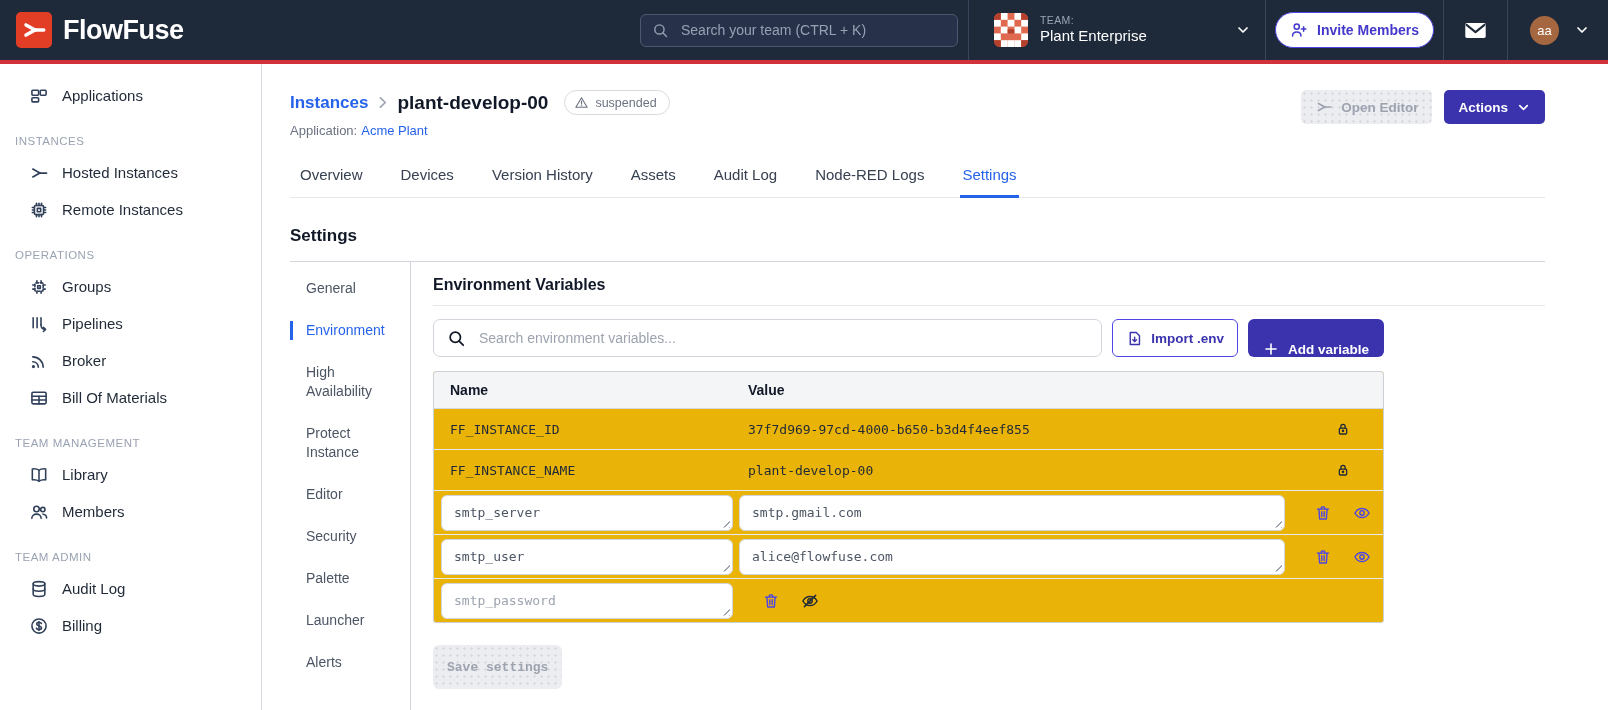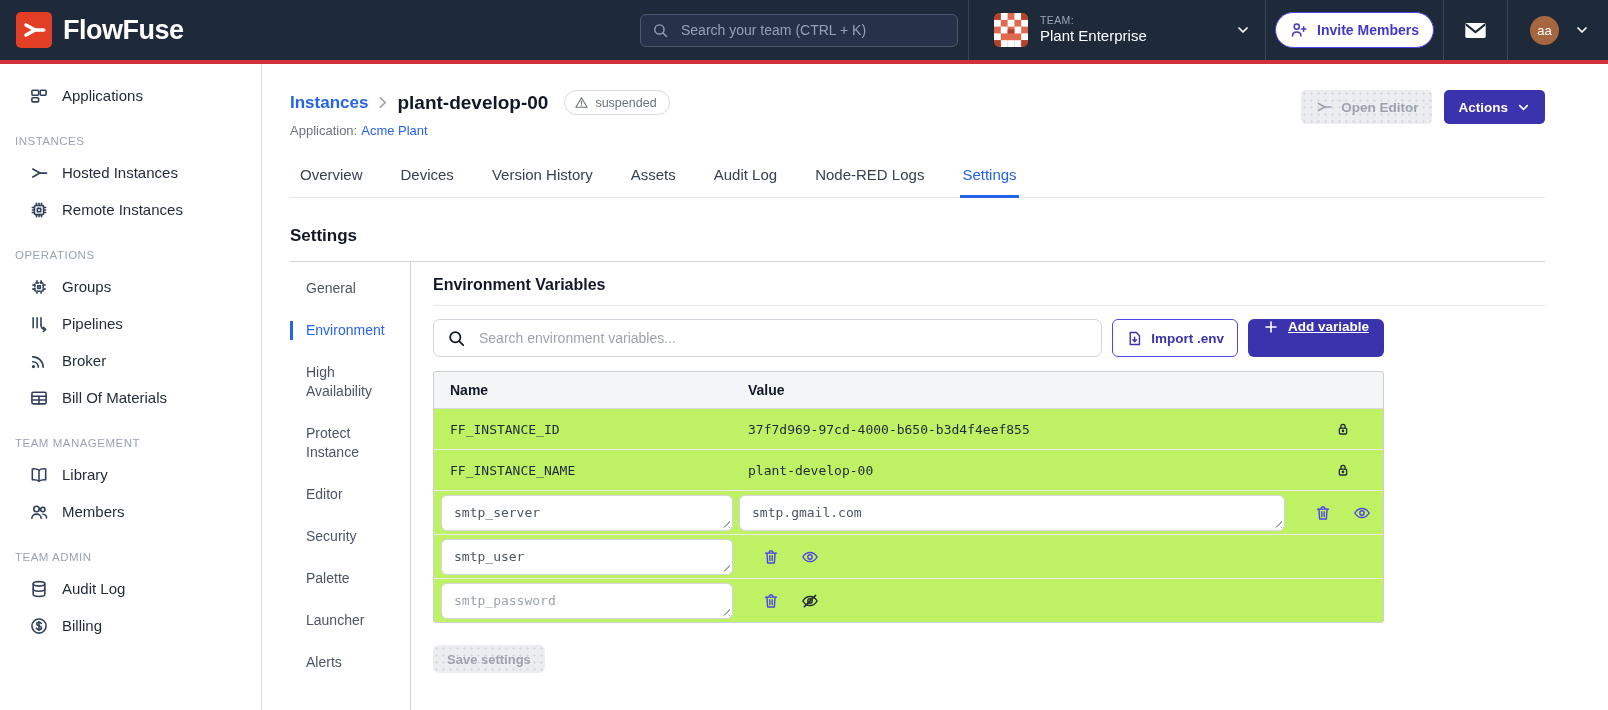--- a/index.html
+++ b/index.html
@@ -120,26 +120,26 @@
   .search-box input::placeholder { color:#9CA3AF; }
   .btn-outline {
     height:38px; background:#fff; border:1.5px solid #4F46E5; border-radius:6px;
     color:#3B33AE; font-weight:700; font-size:13.5px; font-family:inherit;
     display:inline-flex; align-items:center; gap:8px; padding:0 13px; cursor:pointer;
   }
   .btn-outline .ic { width:17px; height:17px; }
   .btn-add {
     height:38px; background:#3B33AE; border:none; border-radius:6px; color:#fff;
     font-weight:700; font-size:13.5px; font-family:inherit;
-    display:inline-flex; align-items:flex-start; gap:9px; padding:0 15px; cursor:pointer;text-decoration:underline;
+    display:inline-flex; align-items:flex-end; gap:9px; padding:0 15px; cursor:pointer;
   }
   .btn-add .ic { width:16px; height:16px; }
 
   
-  .table { margin-top:14px; border:1px solid #CBD0D7; border-radius:3px; overflow:hidden; background:#bef264; }
+  .table { margin-top:14px; border:1px solid #CBD0D7; border-radius:3px; overflow:hidden; background:#eab308; }
   .thead { display:flex; background:#F4F5F7; border-bottom:1px solid #D6DAE0; }
   .th { font-weight:700; font-size:14px; color:#111827; padding:10px 16px; }
   .col-name { flex:0 0 305px; }
   .col-value { flex:1; min-width:0; }
   .col-actions { flex:0 0 92px; }
   .thead .col-value { padding-left:9px; }
   .trow { display:flex; align-items:center; border-top:1px solid #E8EAED; }
   .trow:first-child { border-top:none; }
   .mono { font-family:"DejaVu Sans Mono", monospace; font-size:13px; color:#1F2937; }
   .trow .cell { padding:11px 16px; }
@@ -157,21 +157,21 @@
     position:absolute; right:2px; bottom:2px; width:10px; height:10px;
     clip-path:polygon(100% 0, 100% 100%, 0 100%);
     background:repeating-linear-gradient(315deg, #9FA6B2 0 1.3px, transparent 1.3px 3.9px);
   }
   .actions-cell { display:flex; align-items:center; justify-content:flex-end; gap:21px; padding-right:12px !important; }
   .actions-cell.locked { padding-right:32px !important; }
   .iconbtn { background:none; border:none; padding:0; width:18px; height:18px; color:#4F46E5; cursor:pointer; }
   .iconbtn.dark { color:#1F2937; }
   .lock { width:16px; height:16px; color:#1F2937; }
   .ic svg, .iconbtn svg, .chev svg, .lock svg { width:100%; height:100%; display:block; }
-  .save-btn { margin-top:22px; height:28px; font-size:13px; border-radius:6px; }
+  .save-btn { margin-top:22px; height:44px; font-size:13px; border-radius:6px;font-family:Liberation Mono, monospace; }
 </style>
 </head>
 <body>
 
 <div class="app">
 
   <header class="topnav">
     <div class="brand">
       <span class="logo-mark">
         <svg viewBox="0 0 24 24" fill="none" stroke="#ffffff" stroke-width="3.2" stroke-linecap="round" stroke-linejoin="round">
@@ -571,20 +571,25 @@
                           </svg>
                         </button>
         </div>
       </div>
                     <div class="trow editable">
         <div class="cell col-name">
           <span class="inputbox">
             <input class="" value="smtp_user" style=""><i class="grip"></i>
           </span>
         </div>
+        <div class="cell col-value">
+          <span class="inputbox">
+            <input value="alice@flowfuse.com" style=""><i class="grip"></i>
+          </span>
+        </div>
         <div class="cell col-actions actions-cell">
           <button class="iconbtn">
                           <svg viewBox="0 0 24 24" fill="none" stroke="currentColor" stroke-width="1.9" stroke-linecap="round" stroke-linejoin="round">
                             <path d="M4.5 6.8h15"></path>
                             <path d="M9.6 6.8V5.4A1.4 1.4 0 0 1 11 4h2a1.4 1.4 0 0 1 1.4 1.4v1.4"></path>
                             <path d="M6.6 6.8l.9 13.2h9l.9-13.2"></path>
                             <line x1="10.4" y1="10.4" x2="10.4" y2="16.6"></line>
                             <line x1="13.6" y1="10.4" x2="13.6" y2="16.6"></line>
                           </svg>
                         </button>

